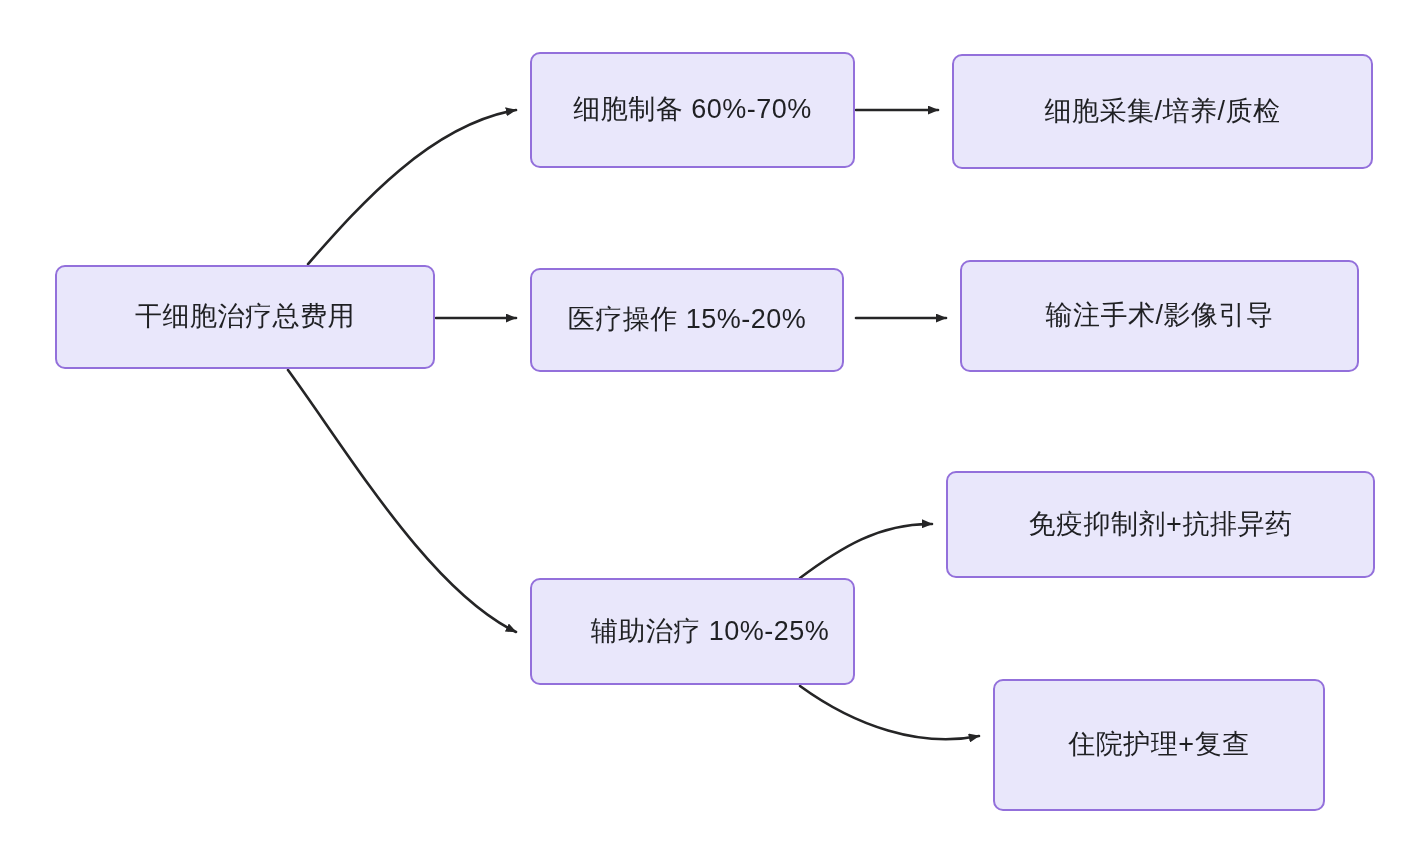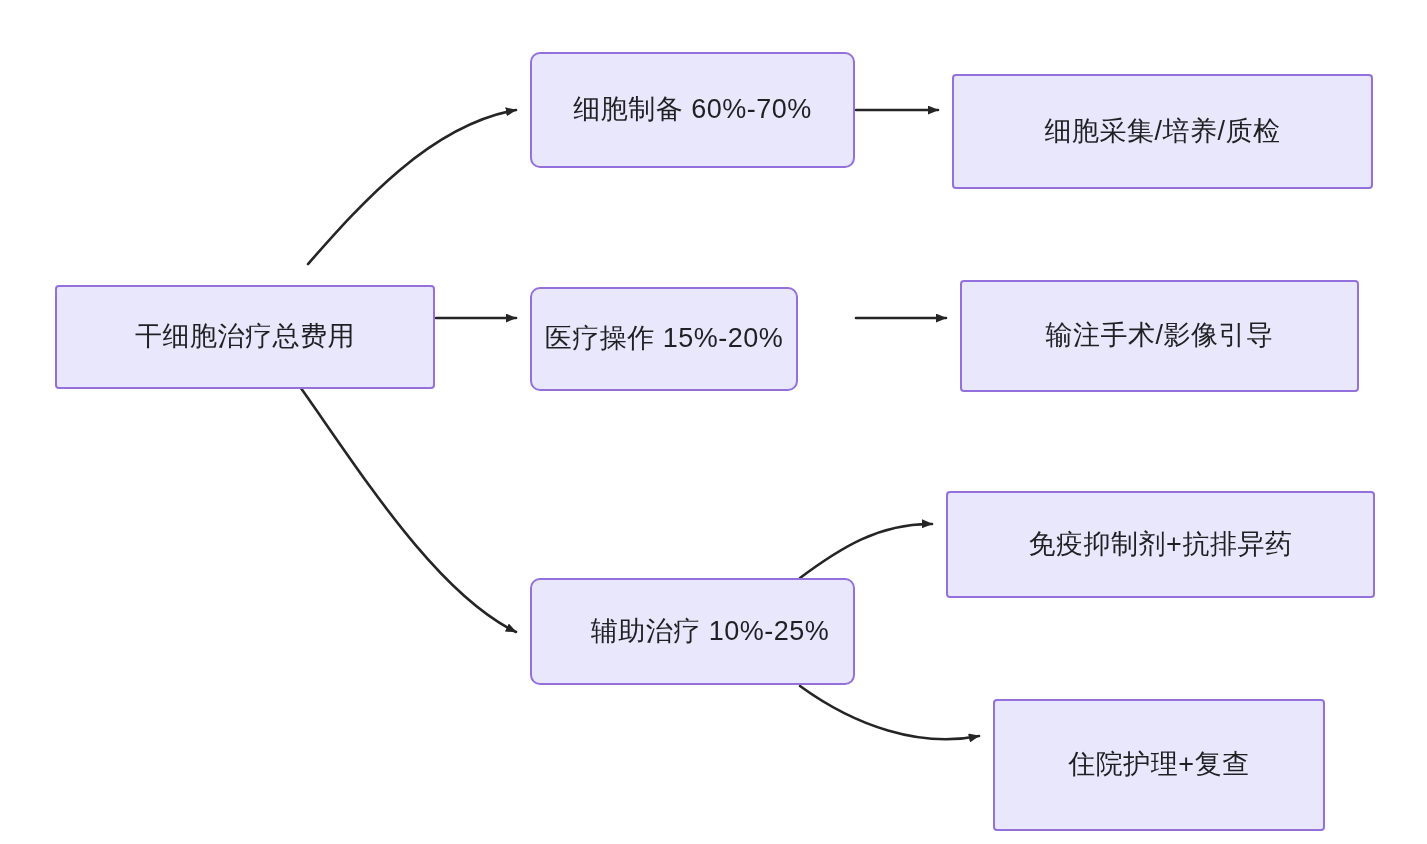--- a/index.html
+++ b/index.html
@@ -38,30 +38,30 @@
     background: #e9e7fb;
     border: 2px solid #9370db;
     color: #1f2023;
     font-size: 27px;
     line-height: 1.25;
     letter-spacing: 0.5px;
     white-space: nowrap;
     text-align: center;
   }
   .node.rounded { border-radius: 10px; }
-  .node.square  { border-radius: 4px; margin-top: 20px; }
+  .node.square  { border-radius: 10px; }
   .node-label {
     display: block;
     padding: 0 6px;
   }
 
   
   #node-root            { left: 55px;  top: 265px; width: 380px; height: 104px; }
   #node-cellprep        { left: 530px; top: 52px;  width: 325px; height: 116px; }
-  #node-procedure       { left: 530px; top: 268px; width: 268px; height: 104px; margin-top: 19px; }
+  #node-procedure       { left: 530px; top: 268px; width: 314px; height: 104px; }
   #node-adjuvant        { left: 530px; top: 578px; width: 325px; height: 107px; padding-left: 35px; }
   #node-collection      { left: 952px; top: 54px;  width: 421px; height: 115px; }
   #node-infusion        { left: 960px; top: 260px; width: 399px; height: 112px; }
   #node-immuno          { left: 946px; top: 471px; width: 429px; height: 107px; }
   #node-inpatient       { left: 993px; top: 679px; width: 332px; height: 132px; }
 </style>
 </head>
 <body>
 
 <div id="flow-canvas">

